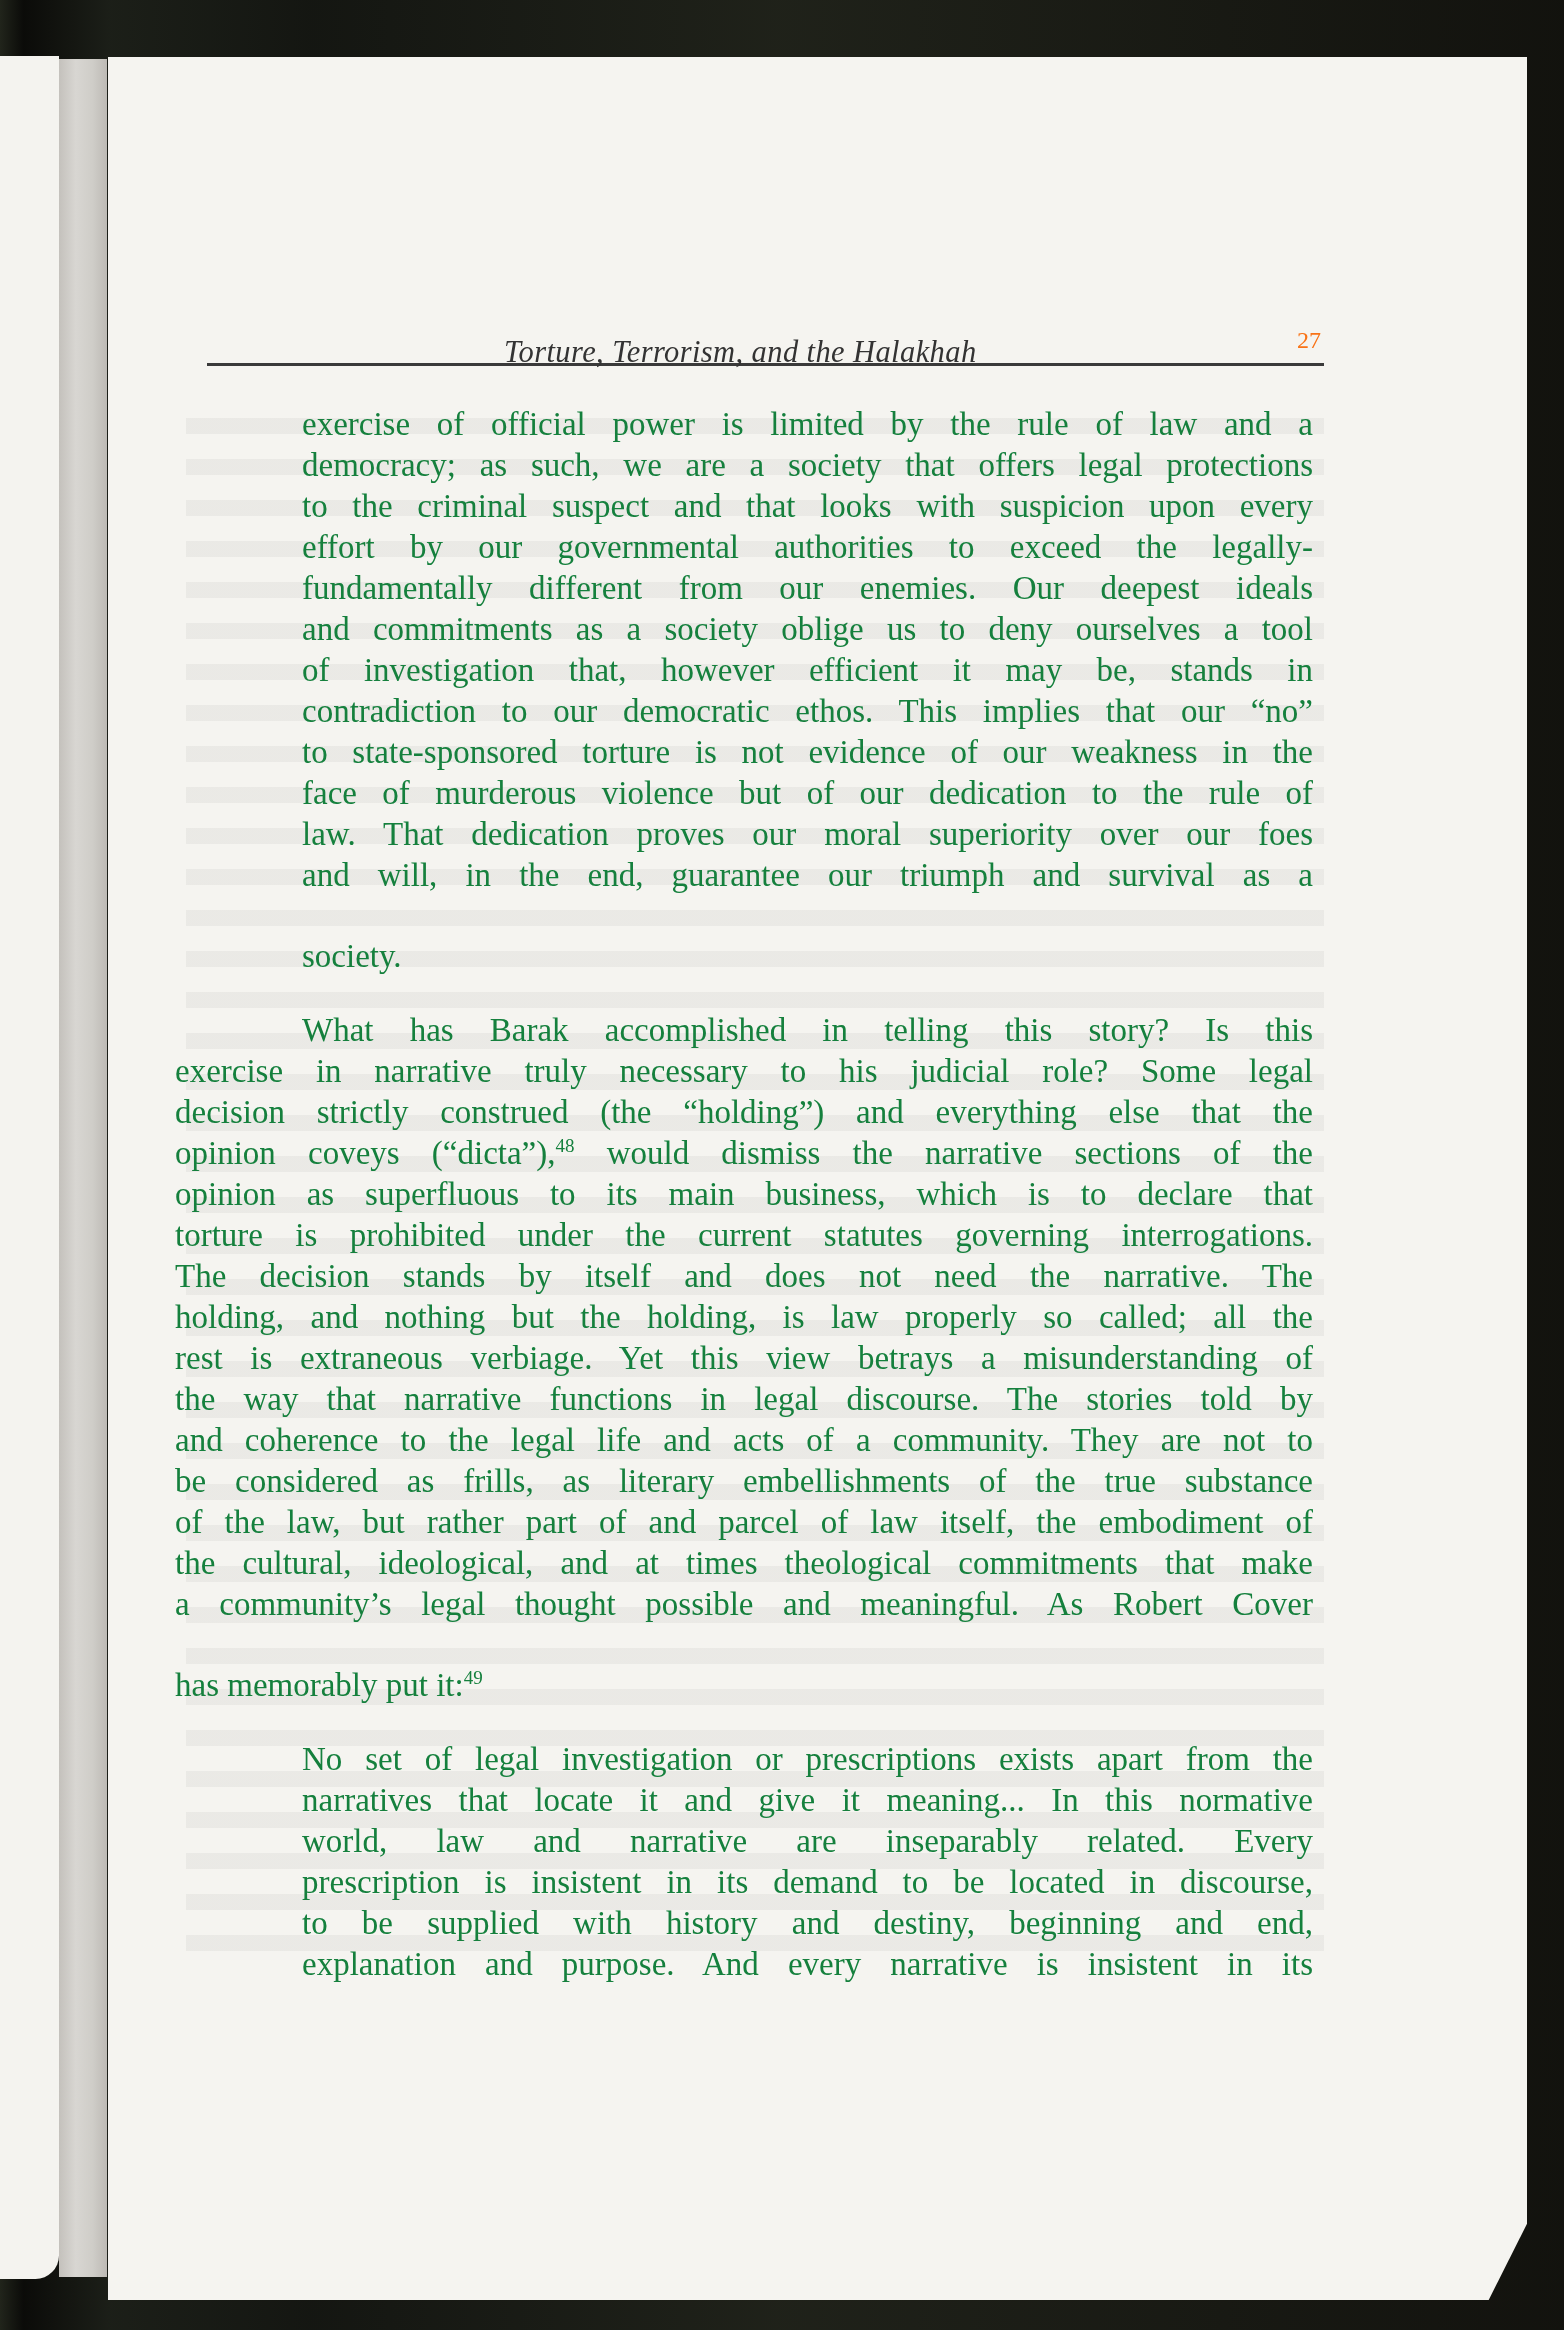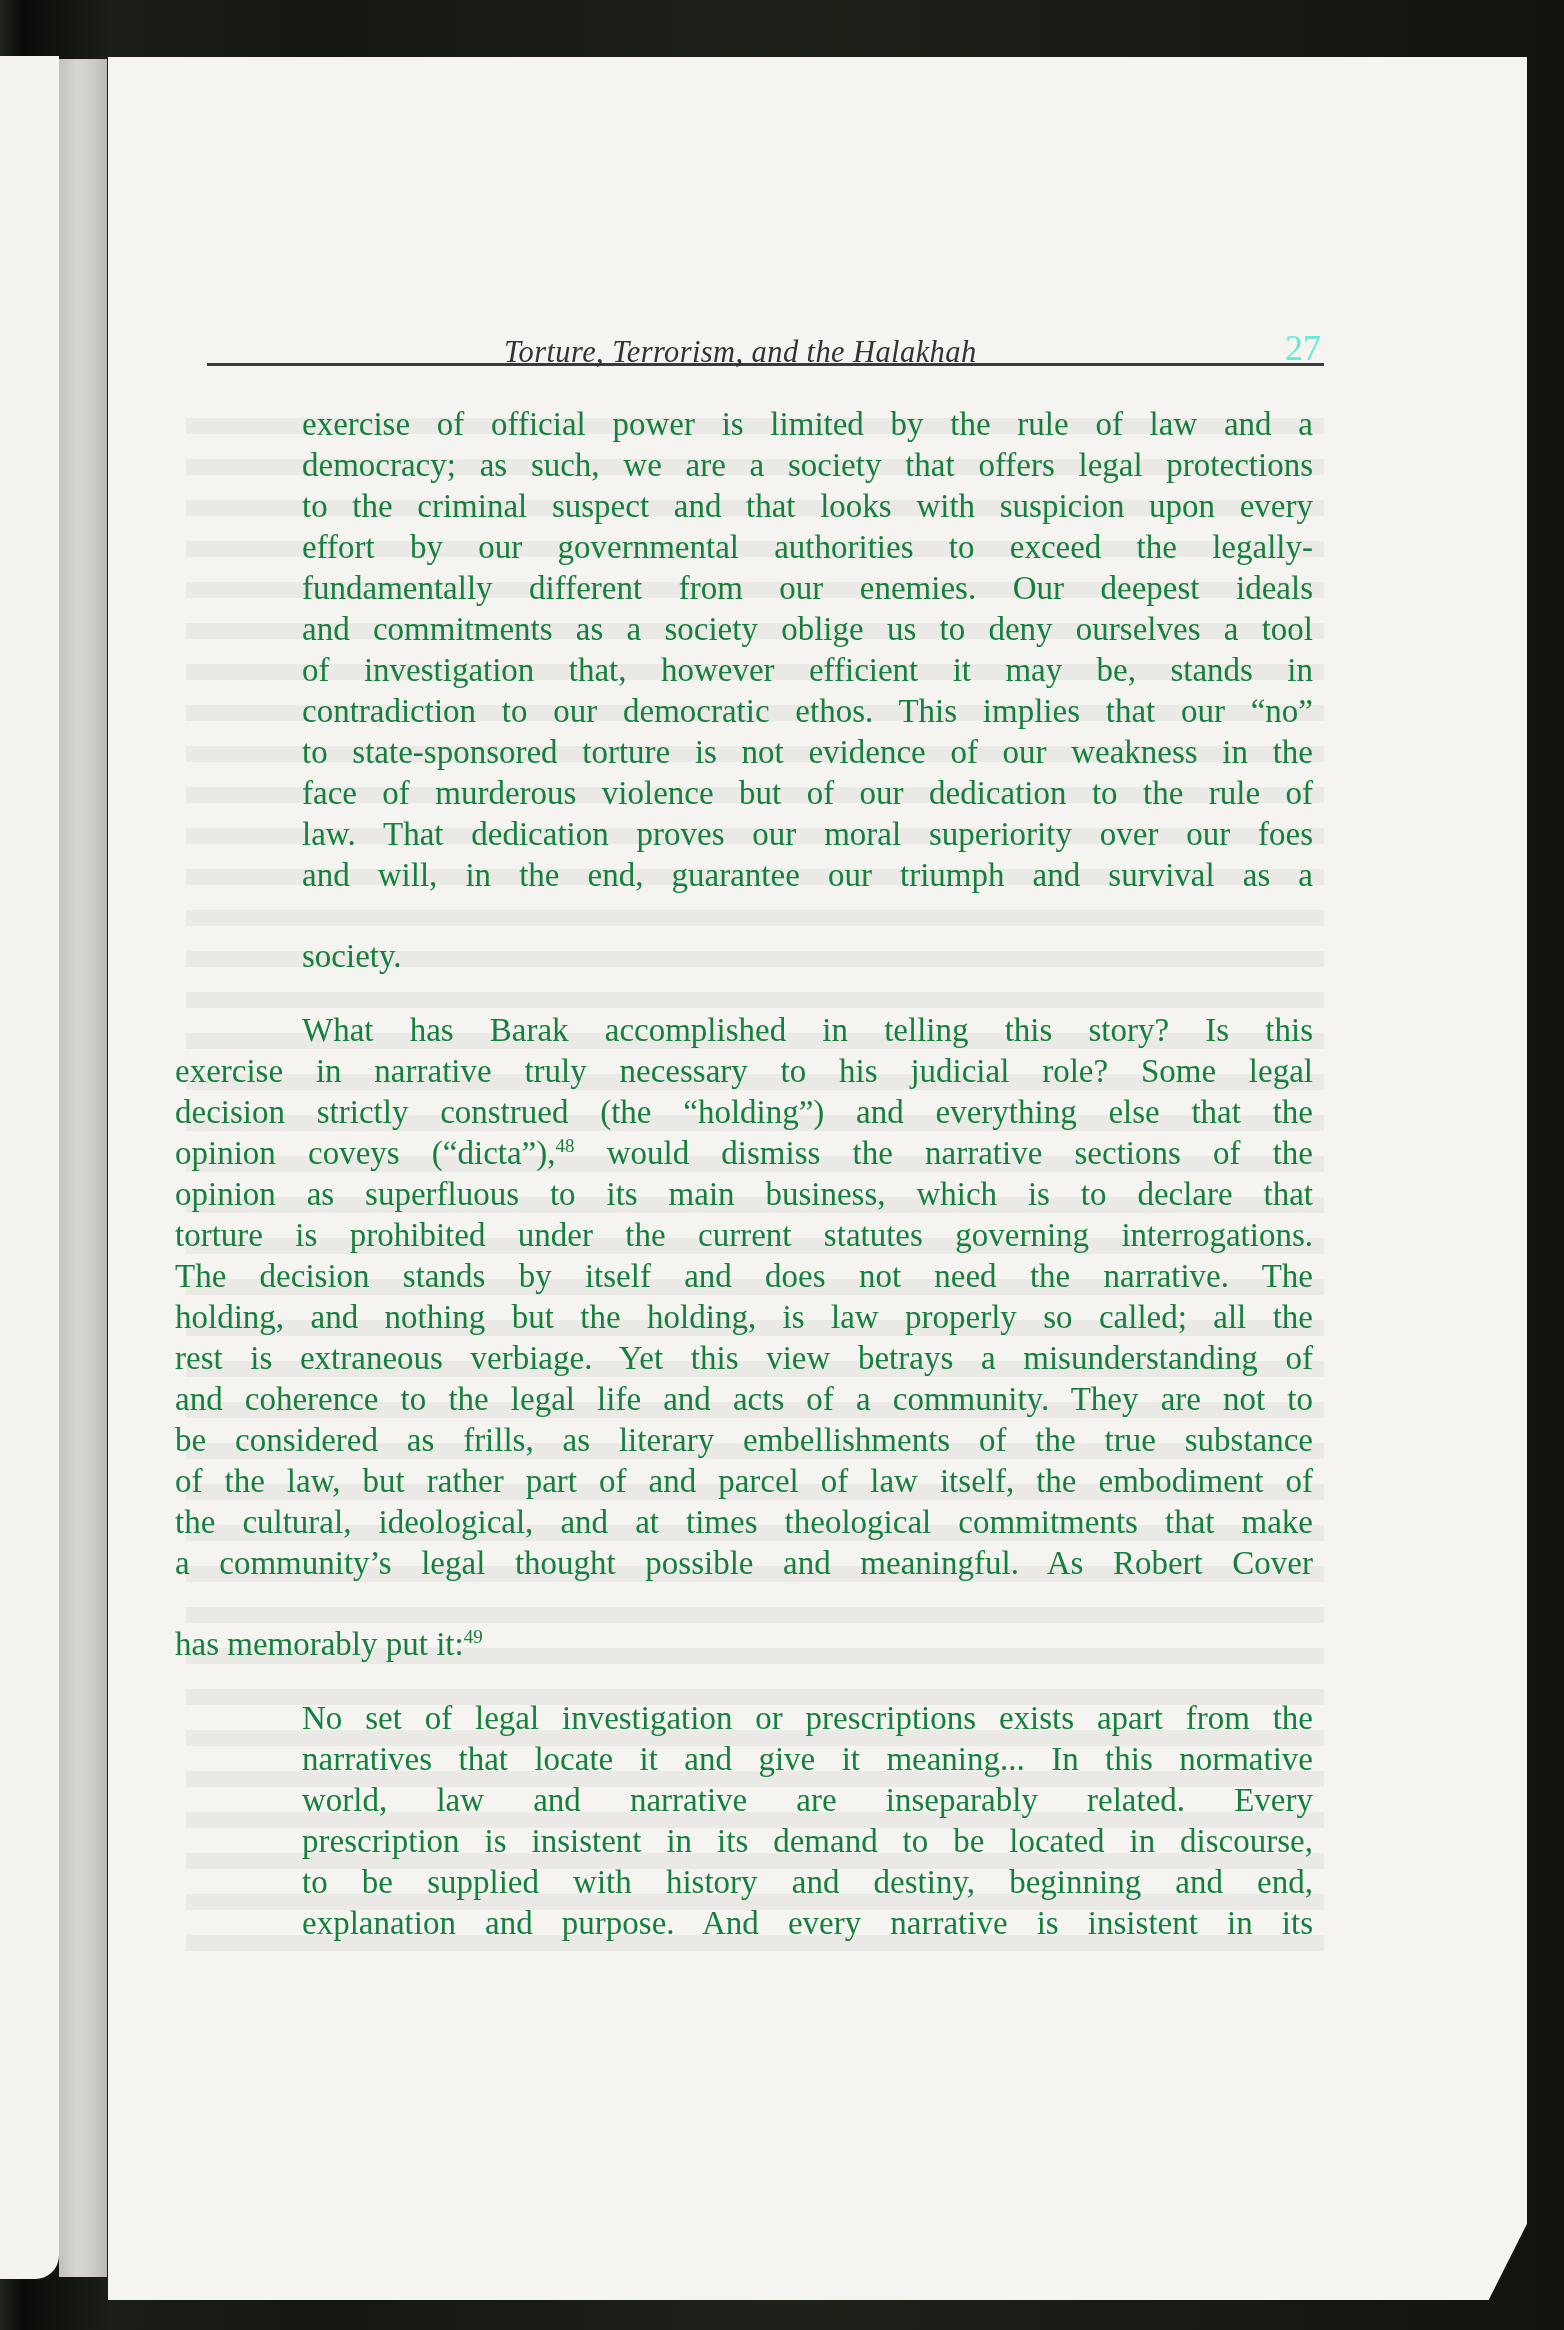--- a/index.html
+++ b/index.html
@@ -57,22 +57,22 @@
       font-style: italic;
       font-size: 30.5px;
       color: #333;
       letter-spacing: 0.4px;
       margin-top: 8px;
     }
     .page-number {
       position: absolute;
       right: 3.1px;
       top: 0;
-      font-size: 36px;
-      color: #5eead4;
+      font-size: 24px;
+      color: #f97316;
     }
     .text-block {
       position: absolute;
       left: 175px;
       top: 404px;
       width: 1138px;
       color: #15803d;
       font-size: 33px;
       line-height: 41px;
     }
@@ -144,20 +144,21 @@
         <span class="line">exercise in narrative truly necessary to his judicial role? Some legal</span>
         <span class="line">decision strictly construed (the “holding”) and everything else that the</span>
       </div>
     <span class="line"><span>opinion coveys (“dicta”),</span><sup>48</sup><span> would dismiss the narrative sections of the</span></span>
     <div id="p2-after">
         <span class="line">opinion as superfluous to its main business, which is to declare that</span>
         <span class="line">torture is prohibited under the current statutes governing interrogations.</span>
         <span class="line">The decision stands by itself and does not need the narrative. The</span>
         <span class="line">holding, and nothing but the holding, is law properly so called; all the</span>
         <span class="line">rest is extraneous verbiage. Yet this view betrays a misunderstanding of</span>
+        <span class="line">the way that narrative functions in legal discourse. The stories told by</span>
         <span class="line">and coherence to the legal life and acts of a community. They are not to</span>
         <span class="line">be considered as frills, as literary embellishments of the true substance</span>
         <span class="line">of the law, but rather part of and parcel of law itself, the embodiment of</span>
         <span class="line">the cultural, ideological, and at times theological commitments that make</span>
         <span class="line">a community’s legal thought possible and meaningful. As Robert Cover</span>
       </div>
     <span class="line last"><span>has memorably put it:</span><sup>49</sup></span>
   </div>
   <div class="para-gap"></div>
   <div class="indent-block" id="bq2">

